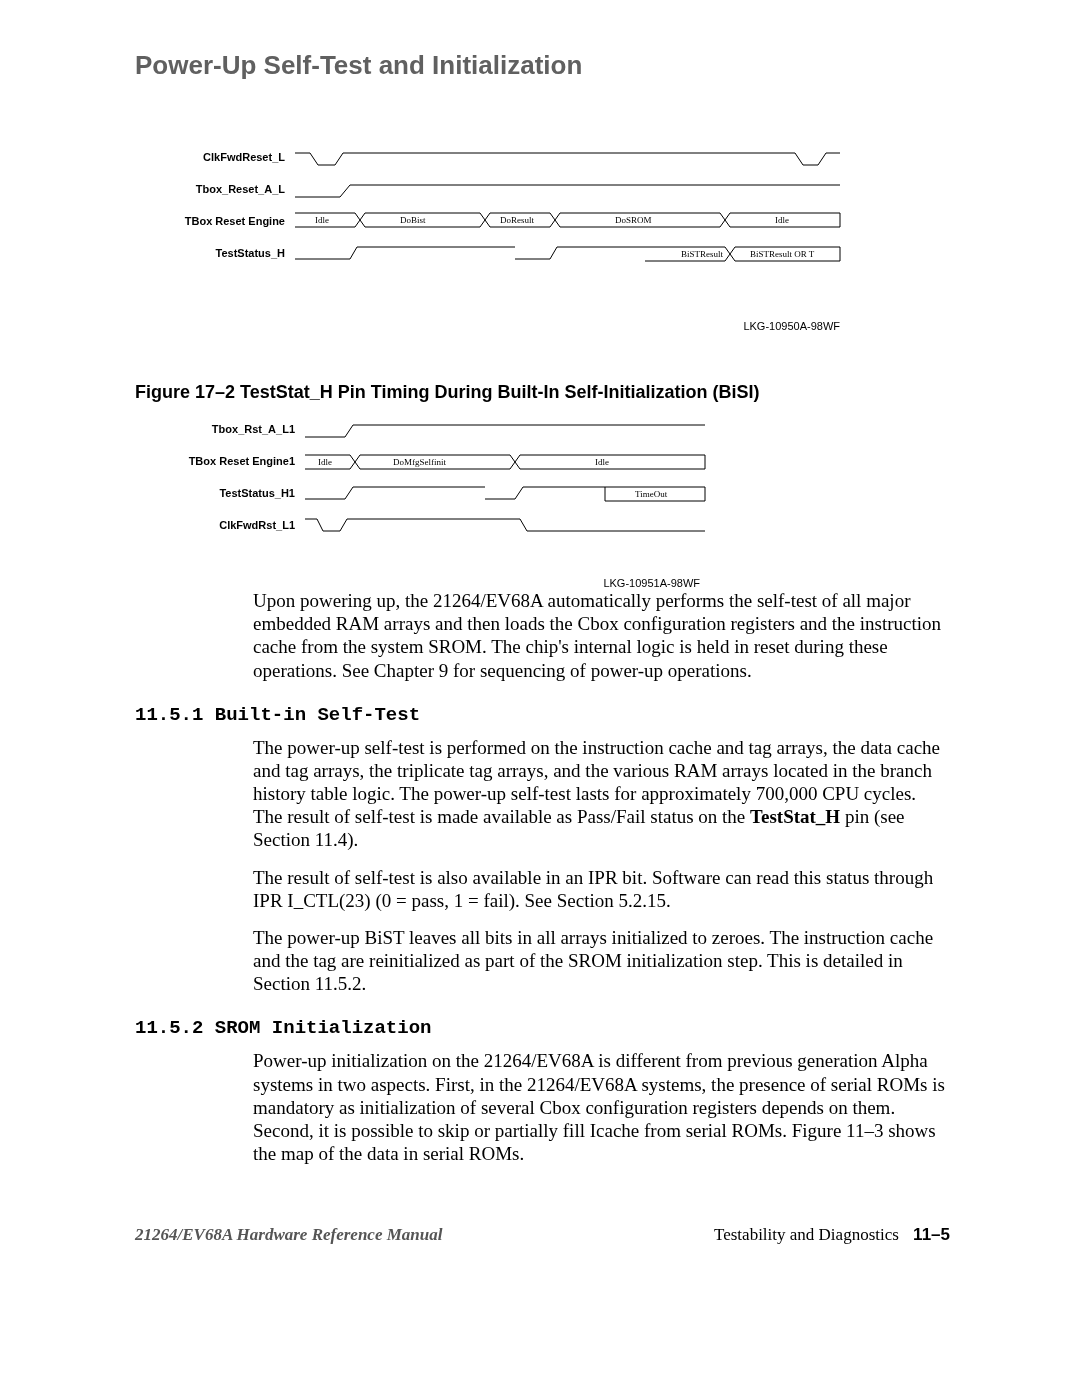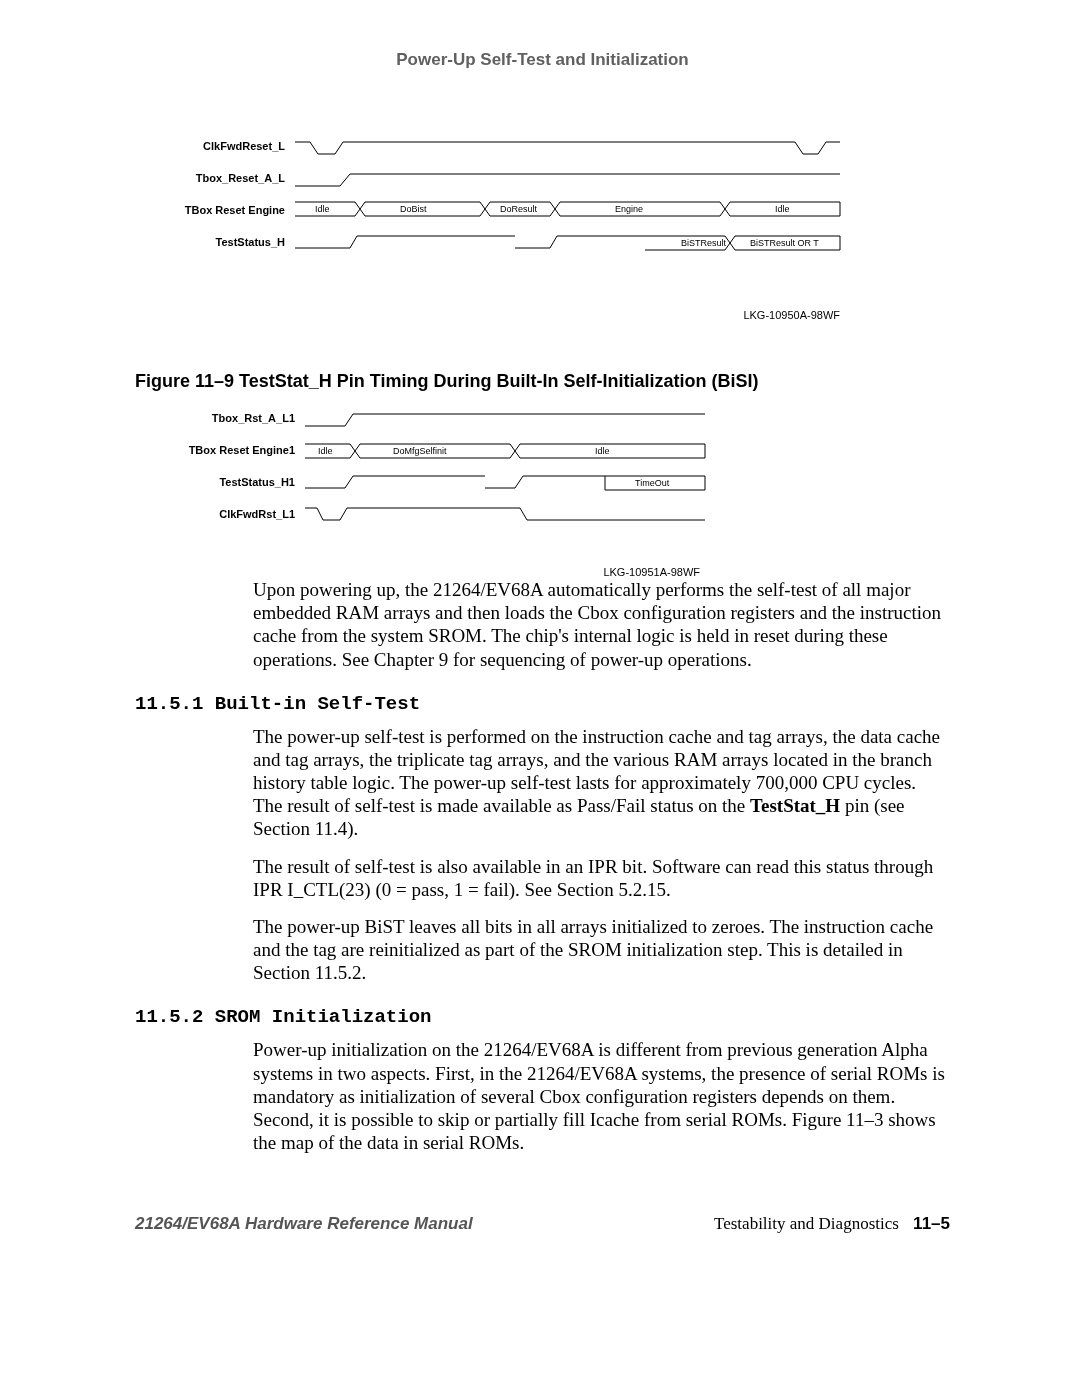--- a/index.html
+++ b/index.html
@@ -11,23 +11,23 @@
     width: 1080px;
   }
   .page {
     box-sizing: border-box;
     width: 1080px;
     padding: 50px 130px 60px 135px;
   }
   .running-head {
     font-family: Helvetica, Arial, sans-serif;
     font-weight: bold;
-    font-size: 17px;
+    font-size: 26px;
     color: #606060;
-    text-align: center;
+    text-align: left;
     margin-bottom: 70px;
   }
   .fig-caption {
     font-family: Helvetica, Arial, sans-serif;
     font-weight: bold;
     font-size: 18px;
     margin-bottom: 20px;
   }
   
   .fig1 {
@@ -38,21 +38,21 @@
     font-family: Helvetica, Arial, sans-serif;
   }
   .fig1 .row-label {
     position: absolute;
     font-size: 11px;
     font-weight: bold;
     text-align: right;
     width: 120px;
   }
   .fig1 .wave, .fig2 .wave { position: absolute; overflow: visible; }
-  .fig1 .small, .fig2 .small { font-size: 9px; font-family: Liberation Sans, sans-serif; }
+  .fig1 .small, .fig2 .small { font-size: 9px; font-family: Liberation Serif, serif; }
   .fig-code {
     font-family: Helvetica, Arial, sans-serif;
     font-size: 11px;
     text-align: right;
     margin-top: 14px;
   }
   .fig1-code-pos { margin-left: 30px; width: 675px; }
   
   .fig2 {
     position: relative;
@@ -94,21 +94,21 @@
   .bold { font-weight: bold; }
   
   .footer {
     margin-top: 60px;
     display: flex;
     justify-content: space-between;
     align-items: baseline;
     font-size: 17px;
   }
   .footer-left {
-    font-family: Liberation Sans, sans-serif;
+    font-family: Liberation Serif, serif;
     font-style: italic;
     font-weight: bold;
     color: #555;
   }
   .footer-right {
     font-family: "Times New Roman", Times, serif;
   }
   .footer-right .pnum {
     font-family: Helvetica, Arial, sans-serif;
     font-weight: bold;
@@ -139,37 +139,37 @@
     <svg class="wave" style="left:130px; top:60px;" width="545" height="18">
       <polyline points="0,2 60,2 65,9 60,16 0,16" fill="none" stroke="#000" stroke-width="1"></polyline>
       <polyline points="65,9 70,2 185,2 190,9 185,16 70,16 65,9" fill="none" stroke="#000" stroke-width="1"></polyline>
       <polyline points="190,9 195,2 255,2 260,9 255,16 195,16 190,9" fill="none" stroke="#000" stroke-width="1"></polyline>
       <polyline points="260,9 265,2 425,2 430,9 425,16 265,16 260,9" fill="none" stroke="#000" stroke-width="1"></polyline>
       <polyline points="430,9 435,2 545,2 545,16 435,16 430,9" fill="none" stroke="#000" stroke-width="1"></polyline>
     </svg>
     <div class="small" style="position:absolute; left:150px; top:64px;">Idle</div>
     <div class="small" style="position:absolute; left:235px; top:64px;">DoBist</div>
     <div class="small" style="position:absolute; left:335px; top:64px;">DoResult</div>
-    <div class="small" style="position:absolute; left:450px; top:64px;">Engine</div>
+    <div class="small" style="position:absolute; left:450px; top:64px;">DoSROM</div>
     <div class="small" style="position:absolute; left:610px; top:64px;">Idle</div>
 
     <svg class="wave" style="left:130px; top:94px;" width="545" height="18">
       <polyline points="0,14 55,14 62,2 220,2" fill="none" stroke="#000" stroke-width="1"></polyline>
       <polyline points="220,14 255,14 262,2 350,2" fill="none" stroke="#000" stroke-width="1"></polyline>
       <polyline points="350,2 430,2 435,9 430,16 350,16" fill="none" stroke="#000" stroke-width="1"></polyline>
       <polyline points="435,9 440,2 545,2 545,16 440,16 435,9" fill="none" stroke="#000" stroke-width="1"></polyline>
     </svg>
     <div class="small" style="position:absolute; left:516px; top:98px;">BiSTResult</div>
     <div class="small" style="position:absolute; left:585px; top:98px;">BiSTResult OR T</div>
   </div>
   <div class="fig-code fig1-code-pos">LKG-10950A-98WF</div>
 
   <div style="height:50px"></div>
 
-  <div class="fig-caption">Figure 11–9  TestStat_H Pin Timing During Built-In Self-Initialization (BiSI)</div>
+  <div class="fig-caption">Figure 17–2  TestStat_H Pin Timing During Built-In Self-Initialization (BiSI)</div>
   <div class="fig2">
     <div class="row-label" style="left:0; top:0;">Tbox_Rst_A_L1</div>
     <div class="row-label" style="left:0; top:32px;">TBox Reset Engine1</div>
     <div class="row-label" style="left:0; top:64px;">TestStatus_H1</div>
     <div class="row-label" style="left:0; top:96px;">ClkFwdRst_L1</div>
 
     <svg class="wave" style="left:140px; top:0;" width="400" height="18">
       <polyline points="0,14 40,14 48,2 400,2" fill="none" stroke="#000" stroke-width="1"></polyline>
     </svg>
     <svg class="wave" style="left:140px; top:30px;" width="400" height="18">

